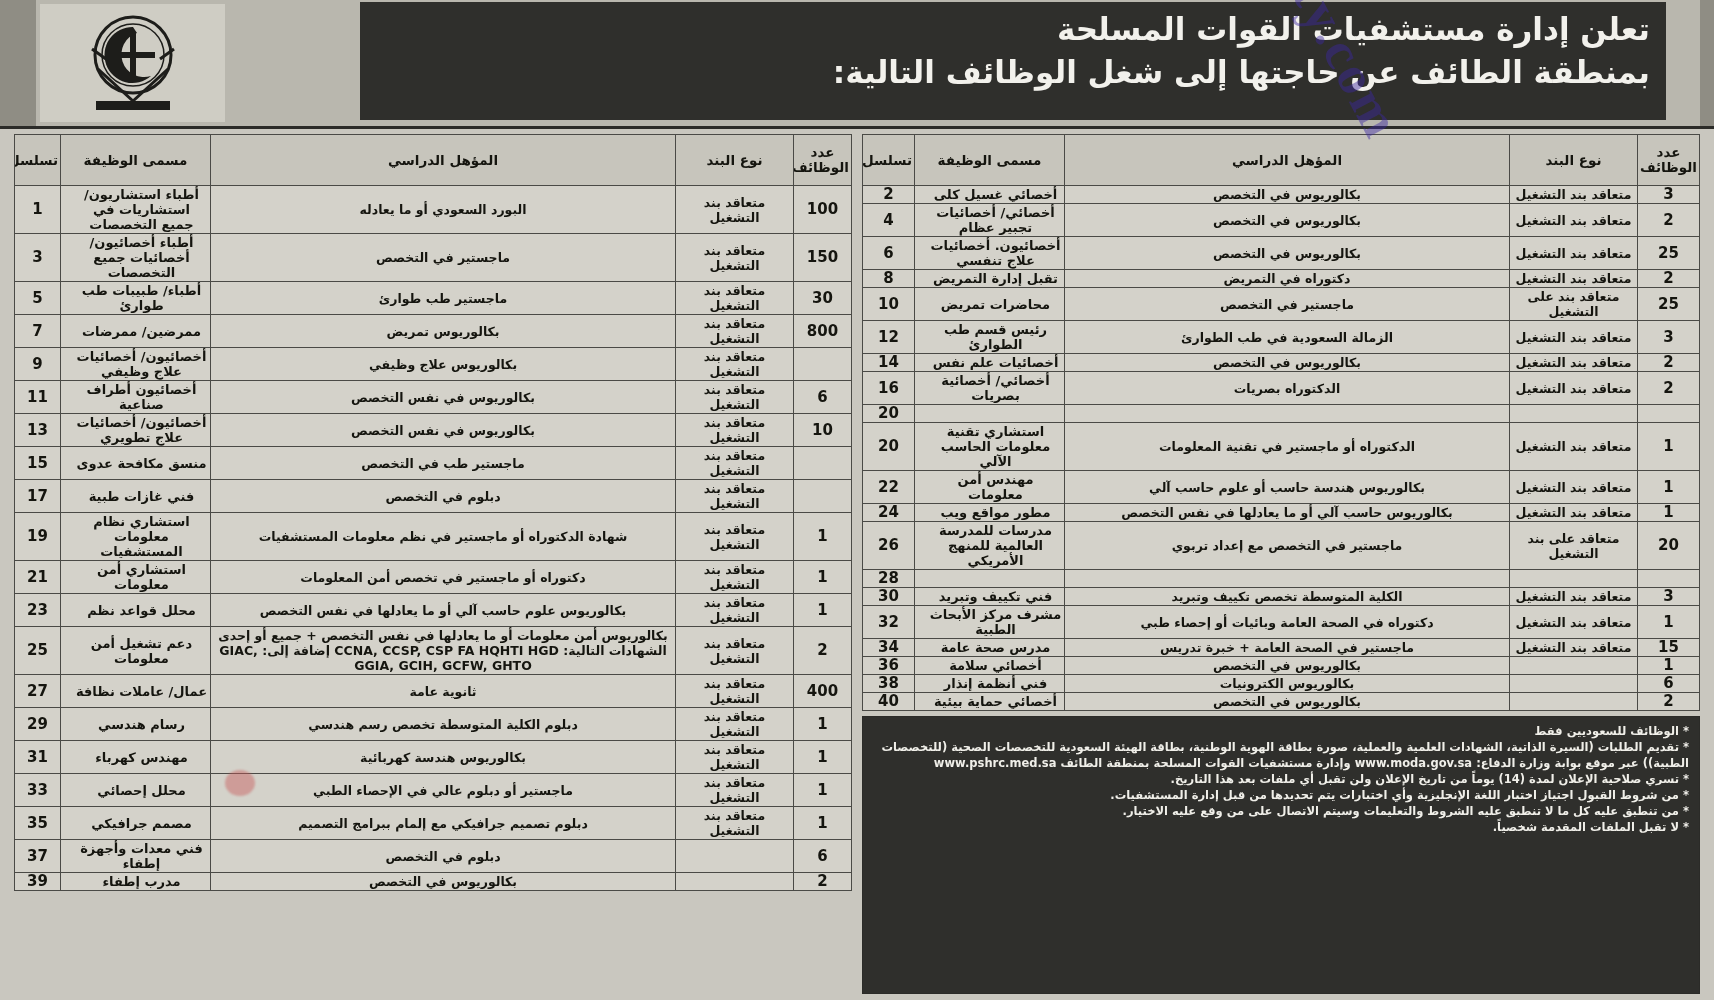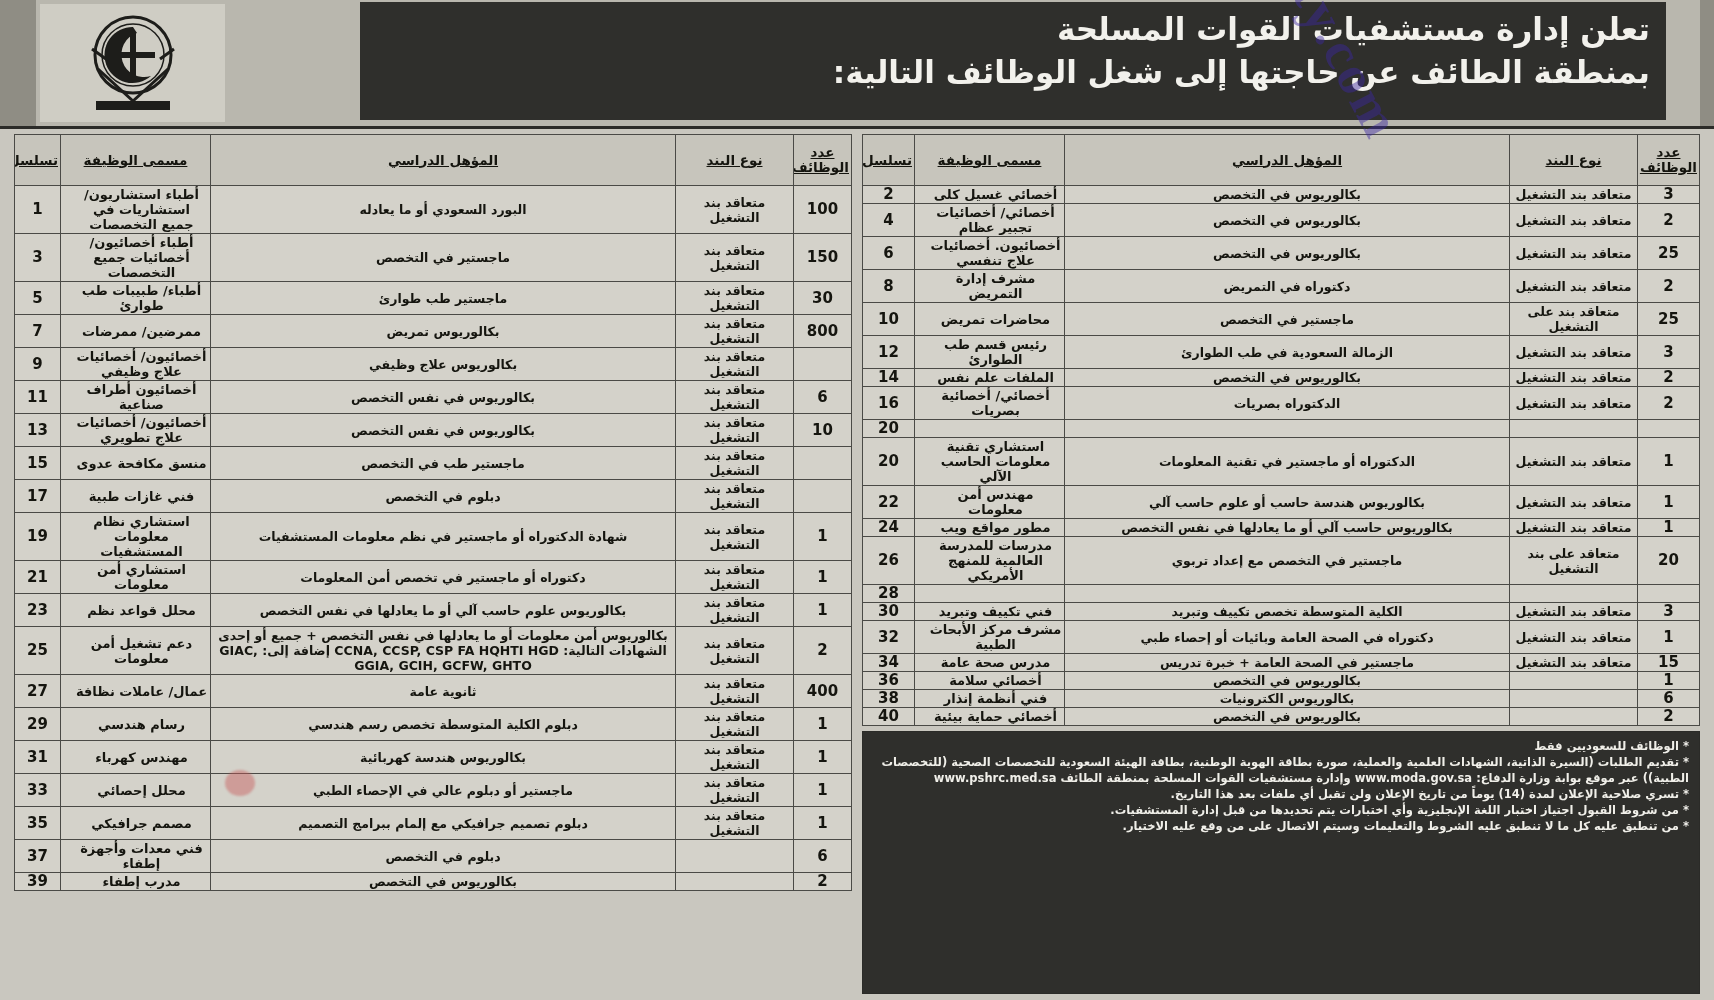--- a/index.html
+++ b/index.html
@@ -118,21 +118,20 @@
     line-height: 15px;
     vertical-align: middle;
     font-weight: bold;
     overflow: hidden;
   }
   table.jobs th {
     background: #c7c5bc;
     font-size: 13.5px;
     padding: 4px 2px;
     height: 42px;
-    text-decoration: underline;
   }
   table.jobs td.seq {
     font-size: 15px;
     font-weight: bold;
   }
   table.jobs td.num {
     font-size: 15px;
     font-weight: bold;
   }
   table.jobs td.title {
@@ -267,42 +266,42 @@
               <td class="num">25</td>
               <td>متعاقد بند التشغيل</td>
               <td>بكالوريوس في التخصص</td>
               <td class="title">أخصائيون. أخصائيات علاج تنفسي</td>
               <td class="seq">6</td>
             </tr>
           <tr>
               <td class="num">2</td>
               <td>متعاقد بند التشغيل</td>
               <td>دكتوراه في التمريض</td>
-              <td class="title">مشرف إدارة التمريض</td>
+              <td class="title">تقبل إدارة التمريض</td>
               <td class="seq">8</td>
             </tr>
           <tr>
               <td class="num">25</td>
               <td>متعاقد بند على التشغيل</td>
               <td>ماجستير في التخصص</td>
               <td class="title">محاضرات تمريض</td>
               <td class="seq">10</td>
             </tr>
           <tr>
               <td class="num">3</td>
               <td>متعاقد بند التشغيل</td>
               <td>الزمالة السعودية في طب الطوارئ</td>
               <td class="title">رئيس قسم طب الطوارئ</td>
               <td class="seq">12</td>
             </tr>
           <tr>
               <td class="num">2</td>
               <td>متعاقد بند التشغيل</td>
               <td>بكالوريوس في التخصص</td>
-              <td class="title">الملفات علم نفس</td>
+              <td class="title">أخصائيات علم نفس</td>
               <td class="seq">14</td>
             </tr>
           <tr>
               <td class="num">2</td>
               <td>متعاقد بند التشغيل</td>
               <td>الدكتوراه بصريات</td>
               <td class="title">أخصائي/ أخصائية بصريات</td>
               <td class="seq">16</td>
             </tr>
           <tr>
@@ -391,20 +390,21 @@
             </tr>
         </tbody>
       </table>
 
       <div class="notes">
         <div>* الوظائف للسعوديين فقط</div>
         <div>* تقديم الطلبات (السيرة الذاتية، الشهادات العلمية والعملية، صورة بطاقة الهوية الوطنية، بطاقة الهيئة السعودية للتخصصات الصحية (للتخصصات الطبية)) عبر موقع بوابة وزارة الدفاع: www.moda.gov.sa وإدارة مستشفيات القوات المسلحة بمنطقة الطائف www.pshrc.med.sa</div>
         <div>* تسري صلاحية الإعلان لمدة (14) يوماً من تاريخ الإعلان ولن تقبل أي ملفات بعد هذا التاريخ.</div>
         <div>* من شروط القبول اجتياز اختبار اللغة الإنجليزية وأي اختبارات يتم تحديدها من قبل إدارة المستشفيات.</div>
         <div>* من تنطبق عليه كل ما لا تنطبق عليه الشروط والتعليمات وسيتم الاتصال على من وقع عليه الاختيار.</div>
+        <div>* لا تقبل الملفات المقدمة شخصياً.</div>
       </div>
     </div>
 
     <div class="col">
       <table class="jobs">
         <colgroup>
           <col class="colE2">
             <col class="colD2">
             <col class="colC2">
             <col class="colB2">

